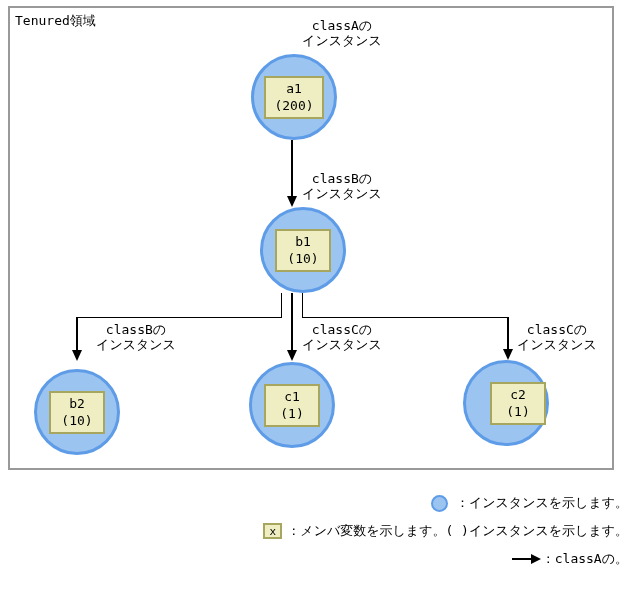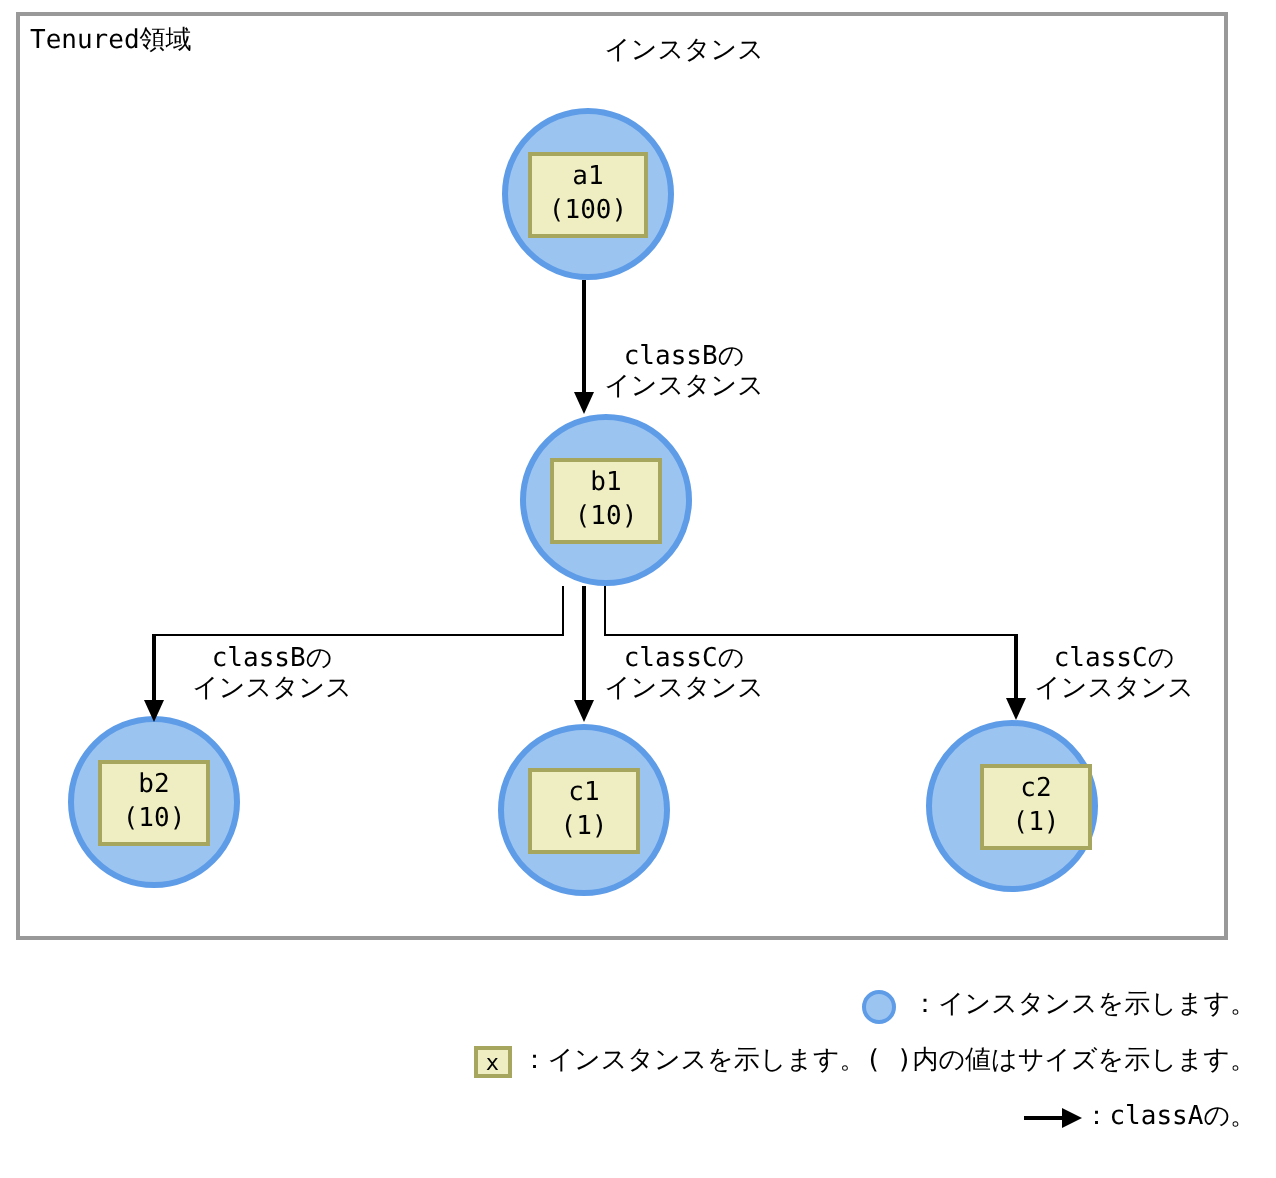--- a/index.html
+++ b/index.html
@@ -106,20 +106,21 @@
 </head>
 <body>
 
 <div class="stage">
 
   <div class="tenured-box">
     <div class="region-title">Tenured領域</div>
   </div>
 
   <div class="class-label" style="left:277px;top:18px;">
+    <div>classAの</div>
     <div>インスタンス</div>
   </div>
   <div class="class-label" style="left:277px;top:171px;">
     <div>classBの</div>
     <div>インスタンス</div>
   </div>
   <div class="class-label" style="left:71px;top:322px;">
     <div>classBの</div>
     <div>インスタンス</div>
   </div>
@@ -128,30 +129,30 @@
     <div>インスタンス</div>
   </div>
   <div class="class-label" style="left:492px;top:322px;">
     <div>classCの</div>
     <div>インスタンス</div>
   </div>
 
   <div class="instance" style="left:251px;top:54px;">
     <div class="member-box">
       <div>a1</div>
-      <div>(100)</div>
+      <div>(200)</div>
     </div>
   </div>
   <div class="instance" style="left:260px;top:207px;">
     <div class="member-box">
       <div>b1</div>
       <div>(10)</div>
     </div>
   </div>
-  <div class="instance" style="left:34px;top:358px;">
+  <div class="instance" style="left:34px;top:369px;">
     <div class="member-box">
       <div>b2</div>
       <div>(10)</div>
     </div>
   </div>
   <div class="instance" style="left:249px;top:362px;align-items:center;">
     <div class="member-box">
       <div>c1</div>
       <div>(1)</div>
     </div>
@@ -189,21 +190,21 @@
       </span>
       <span>：インスタンスを示します。</span>
     </div>
 
     <div class="legend-row">
       <span class="legend-icon-cell">
         <span class="lg-box">
           <span>x</span>
         </span>
       </span>
-      <span>：インスタンスを示します。( )内の値はサイズを示します。</span>
+      <span>：メンバ変数を示します。( )インスタンスを示します。</span>
     </div>
 
     <div class="legend-row">
       <span class="legend-icon-cell">
         <span class="lg-arrow">
           <span class="lg-arrow-line"></span>
           <span class="lg-arrow-head"></span>
         </span>
       </span>
       <span>：classAの。</span>

